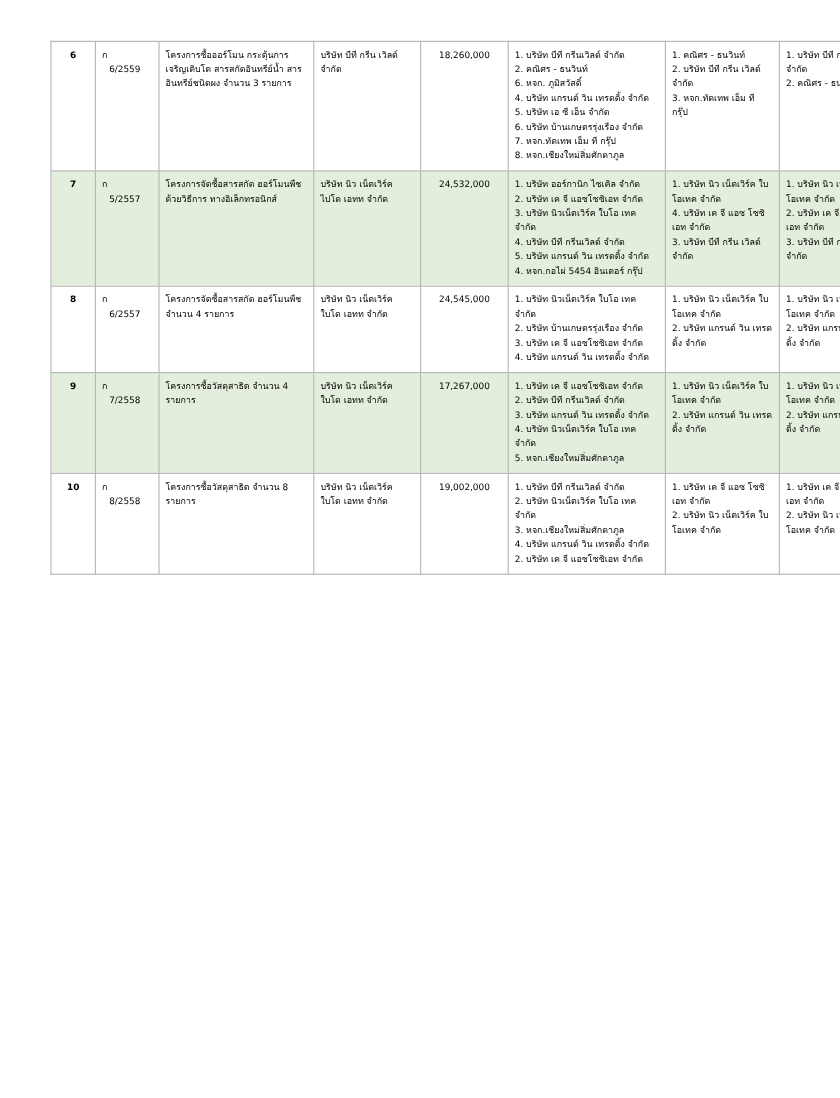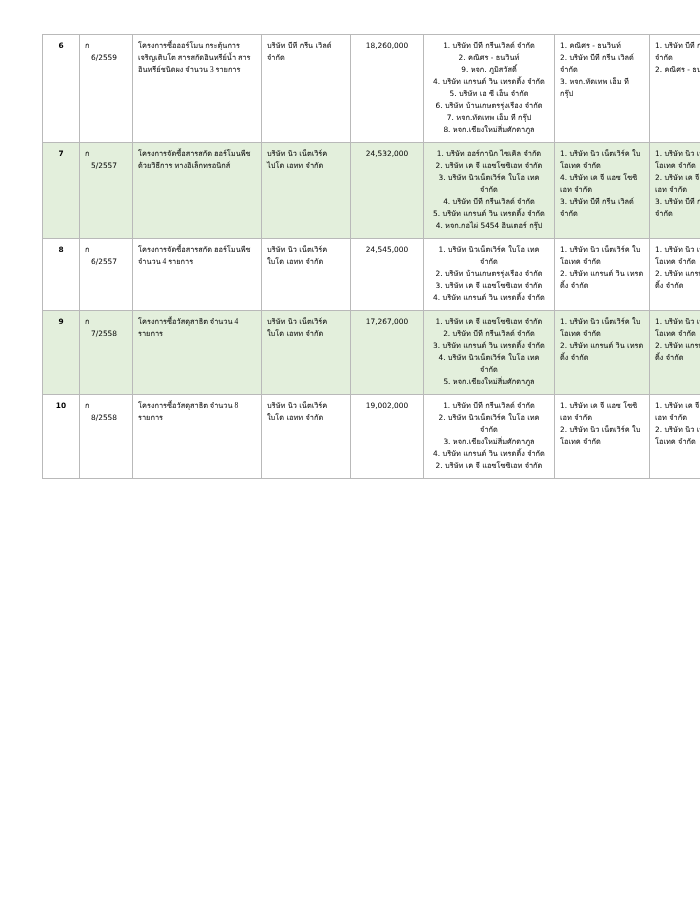--- a/index.html
+++ b/index.html
@@ -40,33 +40,31 @@
     width: 26px;
     text-align: center;
     font-weight: bold;
   }
   td.c-ref {
     width: 42px;
     text-align: left;
   }
   td.c-project {
     width: 118px;
-    font-family: Liberation Serif, serif;
   }
   td.c-winner {
     width: 78px;
   }
   td.c-amount {
     width: 62px;
     text-align: center;
     margin-left: 36px;
   }
   td.c-bidders {
     width: 120px;
-    text-align: center;
   }
   td.c-shortlist {
     width: 84px;
   }
   td.c-selected {
     width: 86px;
   }
   tr.shaded td {
     background: #e3efdc;
   }
@@ -94,21 +92,21 @@
           <td class="c-ref">
             <span class="ref-line">ก</span>
             <span class="ref-line indent">6/2559</span>
           </td>
           <td class="c-project">โครงการซื้อออร์โมน กระตุ้นการเจริญเติบโต สารสกัดอินทรีย์น้ำ สารอินทรีย์ชนิดผง จำนวน 3 รายการ</td>
           <td class="c-winner">บริษัท บีที กรีน เวิลด์ จำกัด</td>
           <td class="c-amount">18,260,000</td>
           <td class="c-bidders">
             <span class="list-item">1. บริษัท บีที กรีนเวิลด์ จำกัด</span>
             <span class="list-item">2. คณิศร - ธนวินท์</span>
-            <span class="list-item">9. หจก. ภูมิสวัสดิ์</span>
+            <span class="list-item">6. หจก. ภูมิสวัสดิ์</span>
             <span class="list-item">4. บริษัท แกรนด์ วิน เทรดดิ้ง จำกัด</span>
             <span class="list-item">5. บริษัท เอ ซี เอ็น จำกัด</span>
             <span class="list-item">6. บริษัท บ้านเกษตรรุ่งเรือง จำกัด</span>
             <span class="list-item">7. หจก.ทัดเทพ เอ็ม ที กรุ๊ป</span>
             <span class="list-item">8. หจก.เชียงใหม่สิ่มศักดาภูล</span>
           </td>
           <td class="c-shortlist">
             <span class="list-item">1. คณิศร - ธนวินท์</span>
             <span class="list-item">2. บริษัท บีที กรีน เวิลด์ จำกัด</span>
             <span class="list-item">3. หจก.ทัดเทพ เอ็ม ที กรุ๊ป</span>

